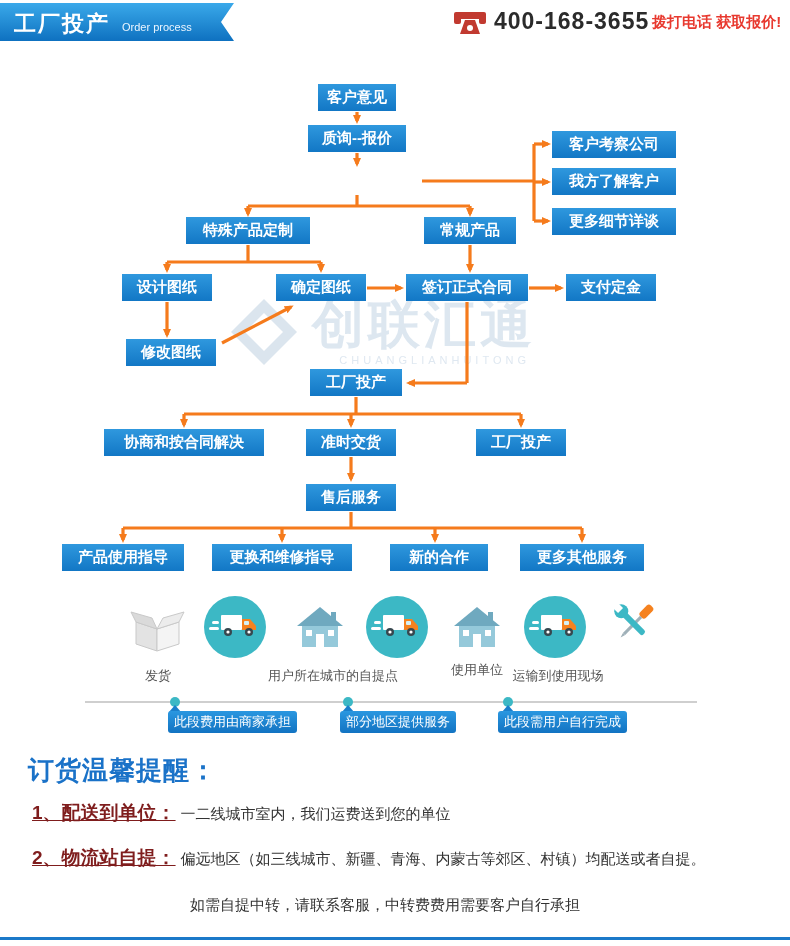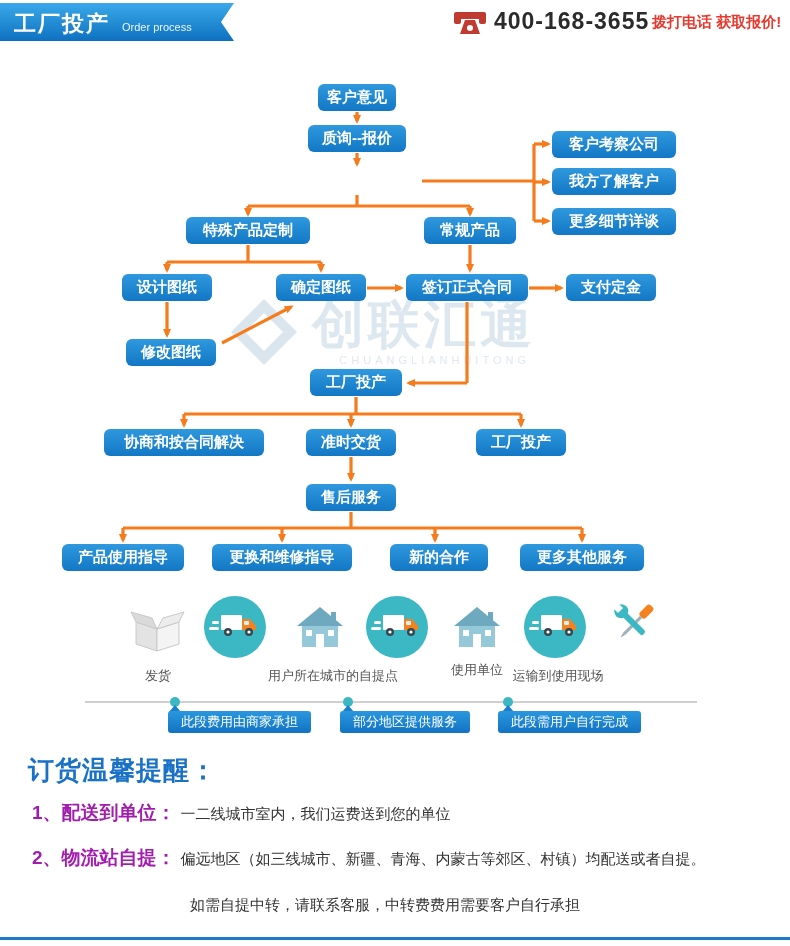--- a/index.html
+++ b/index.html
@@ -19,37 +19,37 @@
   
   .watermark{position:absolute;left:228px;top:296px;display:flex;align-items:center;gap:12px;}
   .wm-col{display:flex;flex-direction:column;align-items:flex-end;}
   .wm-cn{font-size:52px;font-weight:bold;color:#dde7f0;letter-spacing:4px;line-height:1;}
   .wm-en{font-size:11px;color:#dfe8f1;letter-spacing:4px;margin-top:4px;margin-right:6px;}
   .arrows{position:absolute;left:0;top:0;pointer-events:none;}
   .pl{fill:none;stroke:#f57b1c;stroke-width:3.2;}
   .ar{fill:none;stroke:#f57b1c;stroke-width:3.2;marker-end:url(#ah);}
   .node{position:absolute;height:27px;background:linear-gradient(180deg,#2f98de,#1277c5);
         color:#fff;font-size:15px;font-weight:bold;display:flex;align-items:center;
-        justify-content:center;border-radius:6px;white-space:nowrap;}
+        justify-content:center;border-radius:0;white-space:nowrap;}
 
   
   .licon{position:absolute;}
   .llabel{position:absolute;font-size:13px;color:#555;text-align:center;white-space:nowrap;}
   .tl-line{position:absolute;left:85px;top:701px;width:612px;height:2px;background:#cfcfcf;}
   .tl-dot{position:absolute;width:10px;height:10px;border-radius:50%;background:#3cb8c5;top:697px;}
   .tl-notch{position:absolute;width:0;height:0;border-left:6px solid transparent;
             border-right:6px solid transparent;border-bottom:7px solid #1a7fcb;top:705px;}
-  .badge{position:absolute;top:711px;height:22px;line-height:22px;padding:0 13px;
+  .badge{position:absolute;top:711px;height:22px;line-height:22px;padding:0 6px;
          background:linear-gradient(180deg,#2a97e0,#1273c2);color:#fff;font-size:13px;
          border-radius:3px;white-space:nowrap;}
 
   
   .notice-title{position:absolute;left:28px;top:753px;font-size:26px;font-weight:bold;color:#1a72c8;letter-spacing:1px;}
   .notice-item{position:absolute;display:flex;align-items:baseline;white-space:nowrap;}
-  .ni-label{font-size:19px;font-weight:bold;color:#a21caf;}
+  .ni-label{font-size:19px;font-weight:bold;color:#7f1d1d;text-decoration:underline;}
   .ni-text{font-size:15px;color:#333;margin-left:5px;}
   .footnote{position:absolute;left:190px;top:896px;font-size:15px;color:#333;white-space:nowrap;}
   .bottom-line{position:absolute;left:0;top:937px;width:790px;height:3px;background:#1b79c9;}
 </style>
 </head>
 <body>
 
 <div class="page">
 
   <div class="ribbon">

